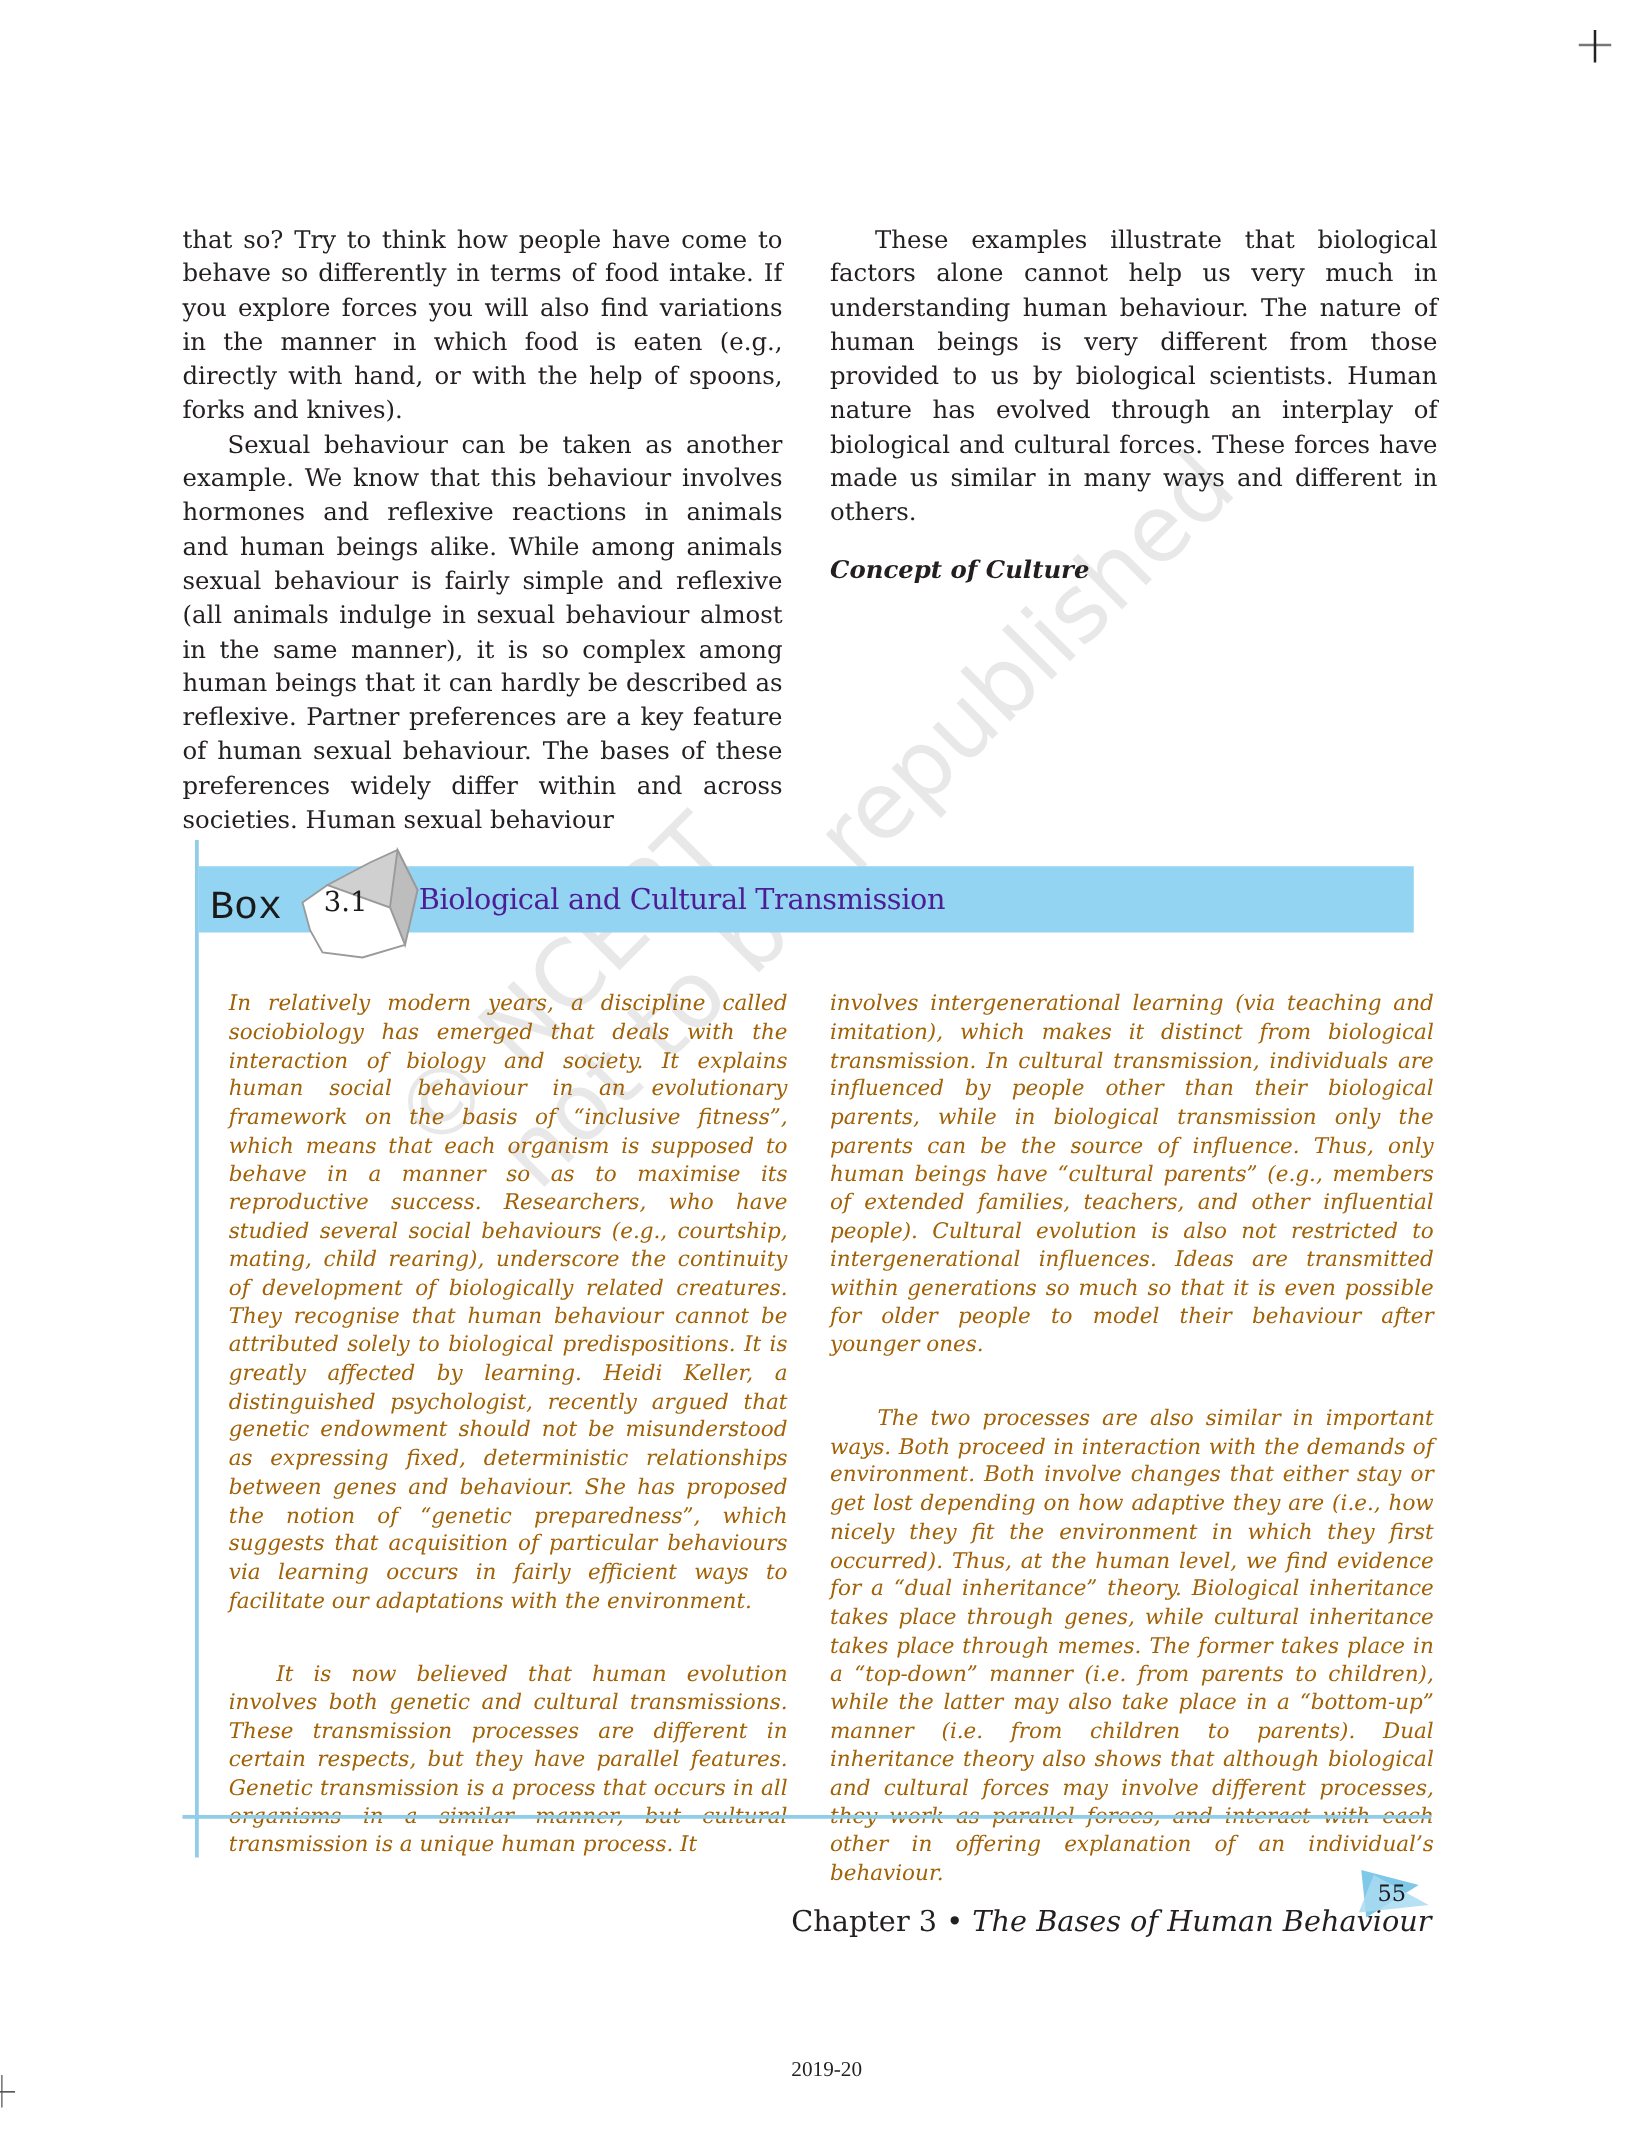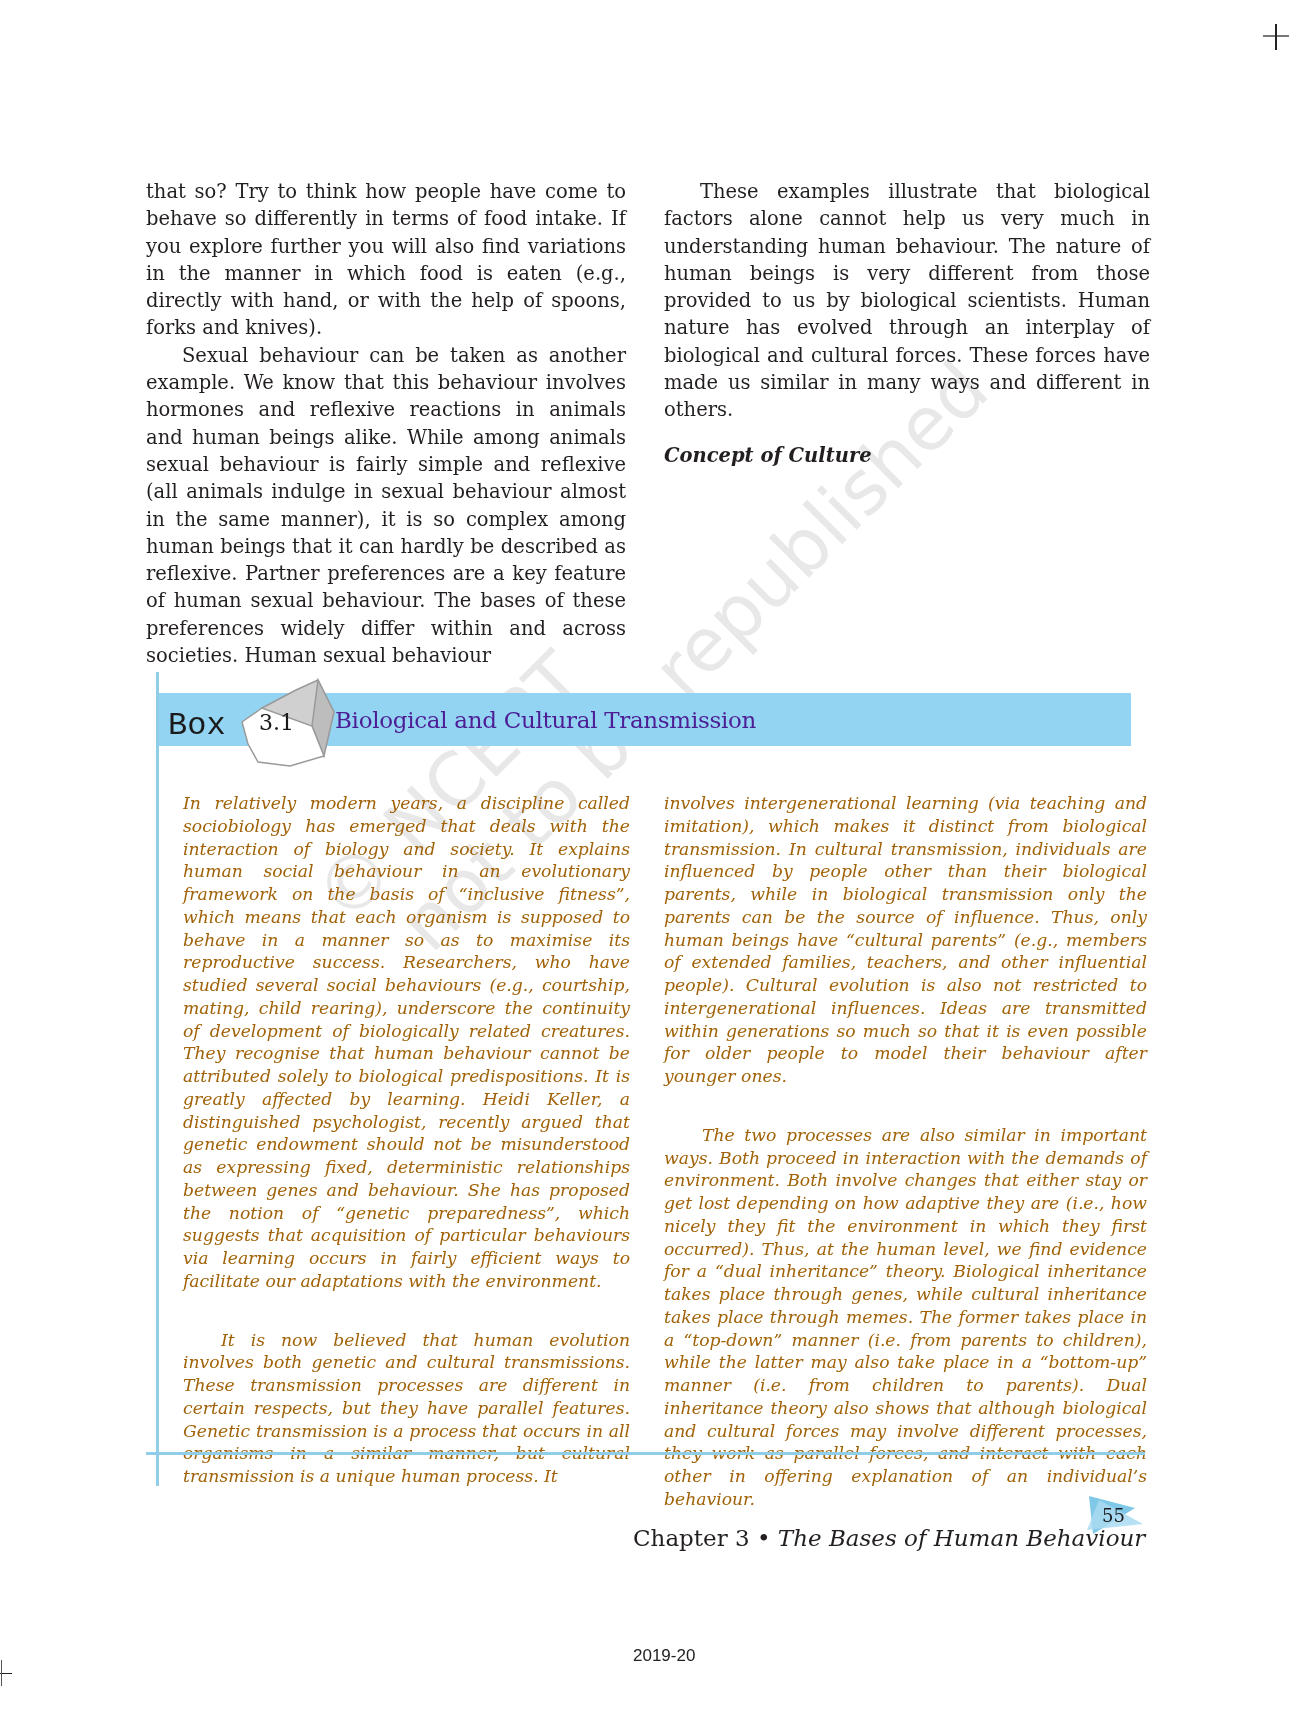--- a/index.html
+++ b/index.html
@@ -21,37 +21,37 @@
   .bcol { position: absolute; font-family: "DejaVu Serif", serif; font-style: italic; font-size: 17.2px; line-height: 22.75px; text-align: justify; color: #a16207; }
   .bcol p { margin: 0; }
   .bcol p.indent { text-indent: 38px; margin-top: 36px; }
   #box-left { left: 183px; top: 792px; width: 447px; }
   #box-right { left: 664px; top: 792px; width: 483px; }
   .watermark { position: absolute; left: 300px; top: 880px; transform: rotate(-45deg); transform-origin: left top; font-family: "DejaVu Sans", sans-serif; font-size: 74px; color: rgba(150,150,150,0.22); white-space: nowrap; pointer-events: none; line-height: 80px; }
   .footer-chapter { position: absolute; left: 633px; top: 1525px; font-family: "DejaVu Serif", serif; font-size: 23px; color: #231f20; }
   .footer-chapter .italic { font-style: italic; }
   .page-badge { position: absolute; left: 1085px; top: 1494px; width: 60px; height: 42px; }
   .page-number { position: absolute; left: 1102px; top: 1505px; font-family: "DejaVu Serif", serif; font-size: 18px; color: #1a1a1a; }
-  .year { position: absolute; left: 633px; top: 1646px; font-family: Liberation Sans, sans-serif; font-size: 17px; color: #222; }
+  .year { position: absolute; left: 633px; top: 1646px; font-family: Liberation Serif, serif; font-size: 17px; color: #222; }
 </style>
 </head>
 <body>
 
 <div class="crop" style="left:1263px; top:35px; width:26px; height:2px; background:#777;"></div>
 <div class="crop" style="left:1275px; top:24px; width:2px; height:26px;"></div>
 <div class="crop" style="left:0px; top:1673px; width:12px; height:1px;"></div>
 <div class="crop" style="left:1px; top:1660px; width:1px; height:26px; background:#555;"></div>
 
 <div class="watermark">
   <div>© NCERT</div>
   <div style="margin-left:40px;">not to be republished</div>
 </div>
 
 <div class="col" id="col-left">
-  <p>that so? Try to think how people have come to behave so differently in terms of food intake. If you explore further you will also find variations in the manner in which food is eaten (e.g., directly with hand, or with the help of spoons, forks and knives).</p>
+  <p>that so? Try to think how people have come to behave so differently in terms of food intake. If you explore forces you will also find variations in the manner in which food is eaten (e.g., directly with hand, or with the help of spoons, forks and knives).</p>
   <p class="indent">Sexual behaviour can be taken as another example. We know that this behaviour involves hormones and reflexive reactions in animals and human beings alike. While among animals sexual behaviour is fairly simple and reflexive (all animals indulge in sexual behaviour almost in the same manner), it is so complex among human beings that it can hardly be described as reflexive. Partner preferences are a key feature of human sexual behaviour. The bases of these preferences widely differ within and across societies. Human sexual behaviour</p>
 </div>
 
 <div class="col" id="col-right">
   <p class="indent">These examples illustrate that biological factors alone cannot help us very much in understanding human behaviour. The nature of human beings is very different from those provided to us by biological scientists. Human nature has evolved through an interplay of biological and cultural forces. These forces have made us similar in many ways and different in others.</p>
   <p class="section-heading">Concept of Culture</p>
 </div>
 
 <div class="box-vline"></div>
 <div class="box-header"></div>

